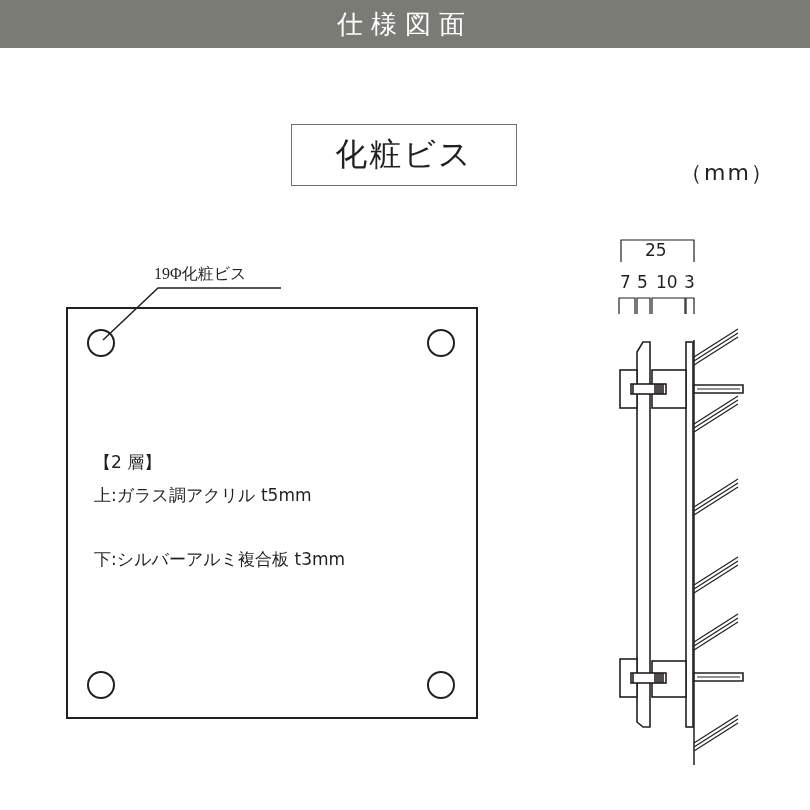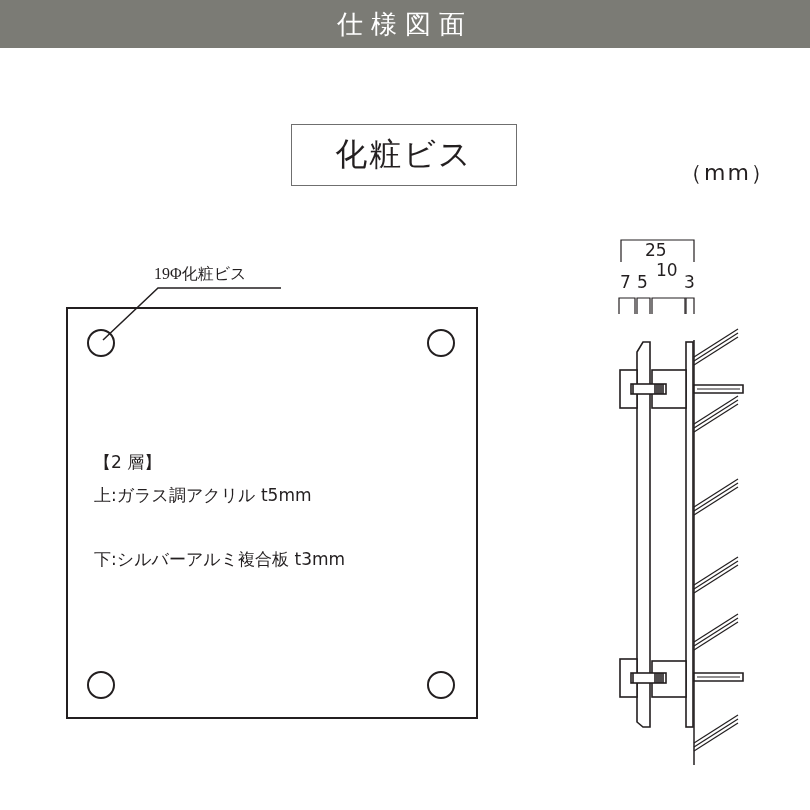--- a/index.html
+++ b/index.html
@@ -108,20 +108,20 @@
       <line x1="661" y1="673" x2="661" y2="683"></line>
       <line x1="663" y1="673" x2="663" y2="683"></line>
     <polygon points="694,673 743,673 743,681 694,681" fill="#fff"></polygon>
     <line x1="697" y1="677" x2="740" y2="677" stroke-width="1"></line>
   </g>
 </svg>
 
 <div class="dim" style="left:645px;top:216px;margin-top:24px;">25</div>
 <div class="dim" style="left:620px;top:272px;">7</div>
 <div class="dim" style="left:637px;top:272px;">5</div>
-<div class="dim" style="left:656px;top:260px;">10</div>
+<div class="dim" style="left:656px;top:272px;">10</div>
 <div class="dim" style="left:684px;top:272px;">3</div>
 
 <div class="callout">19Φ化粧ビス</div>
 
 <div class="desc" style="top:451px;">【2 層】</div>
 <div class="desc" style="top:484px;">上:ガラス調アクリル t5mm</div>
 <div class="desc" style="top:548px;">下:シルバーアルミ複合板 t3mm</div>
 
 </body></html>

